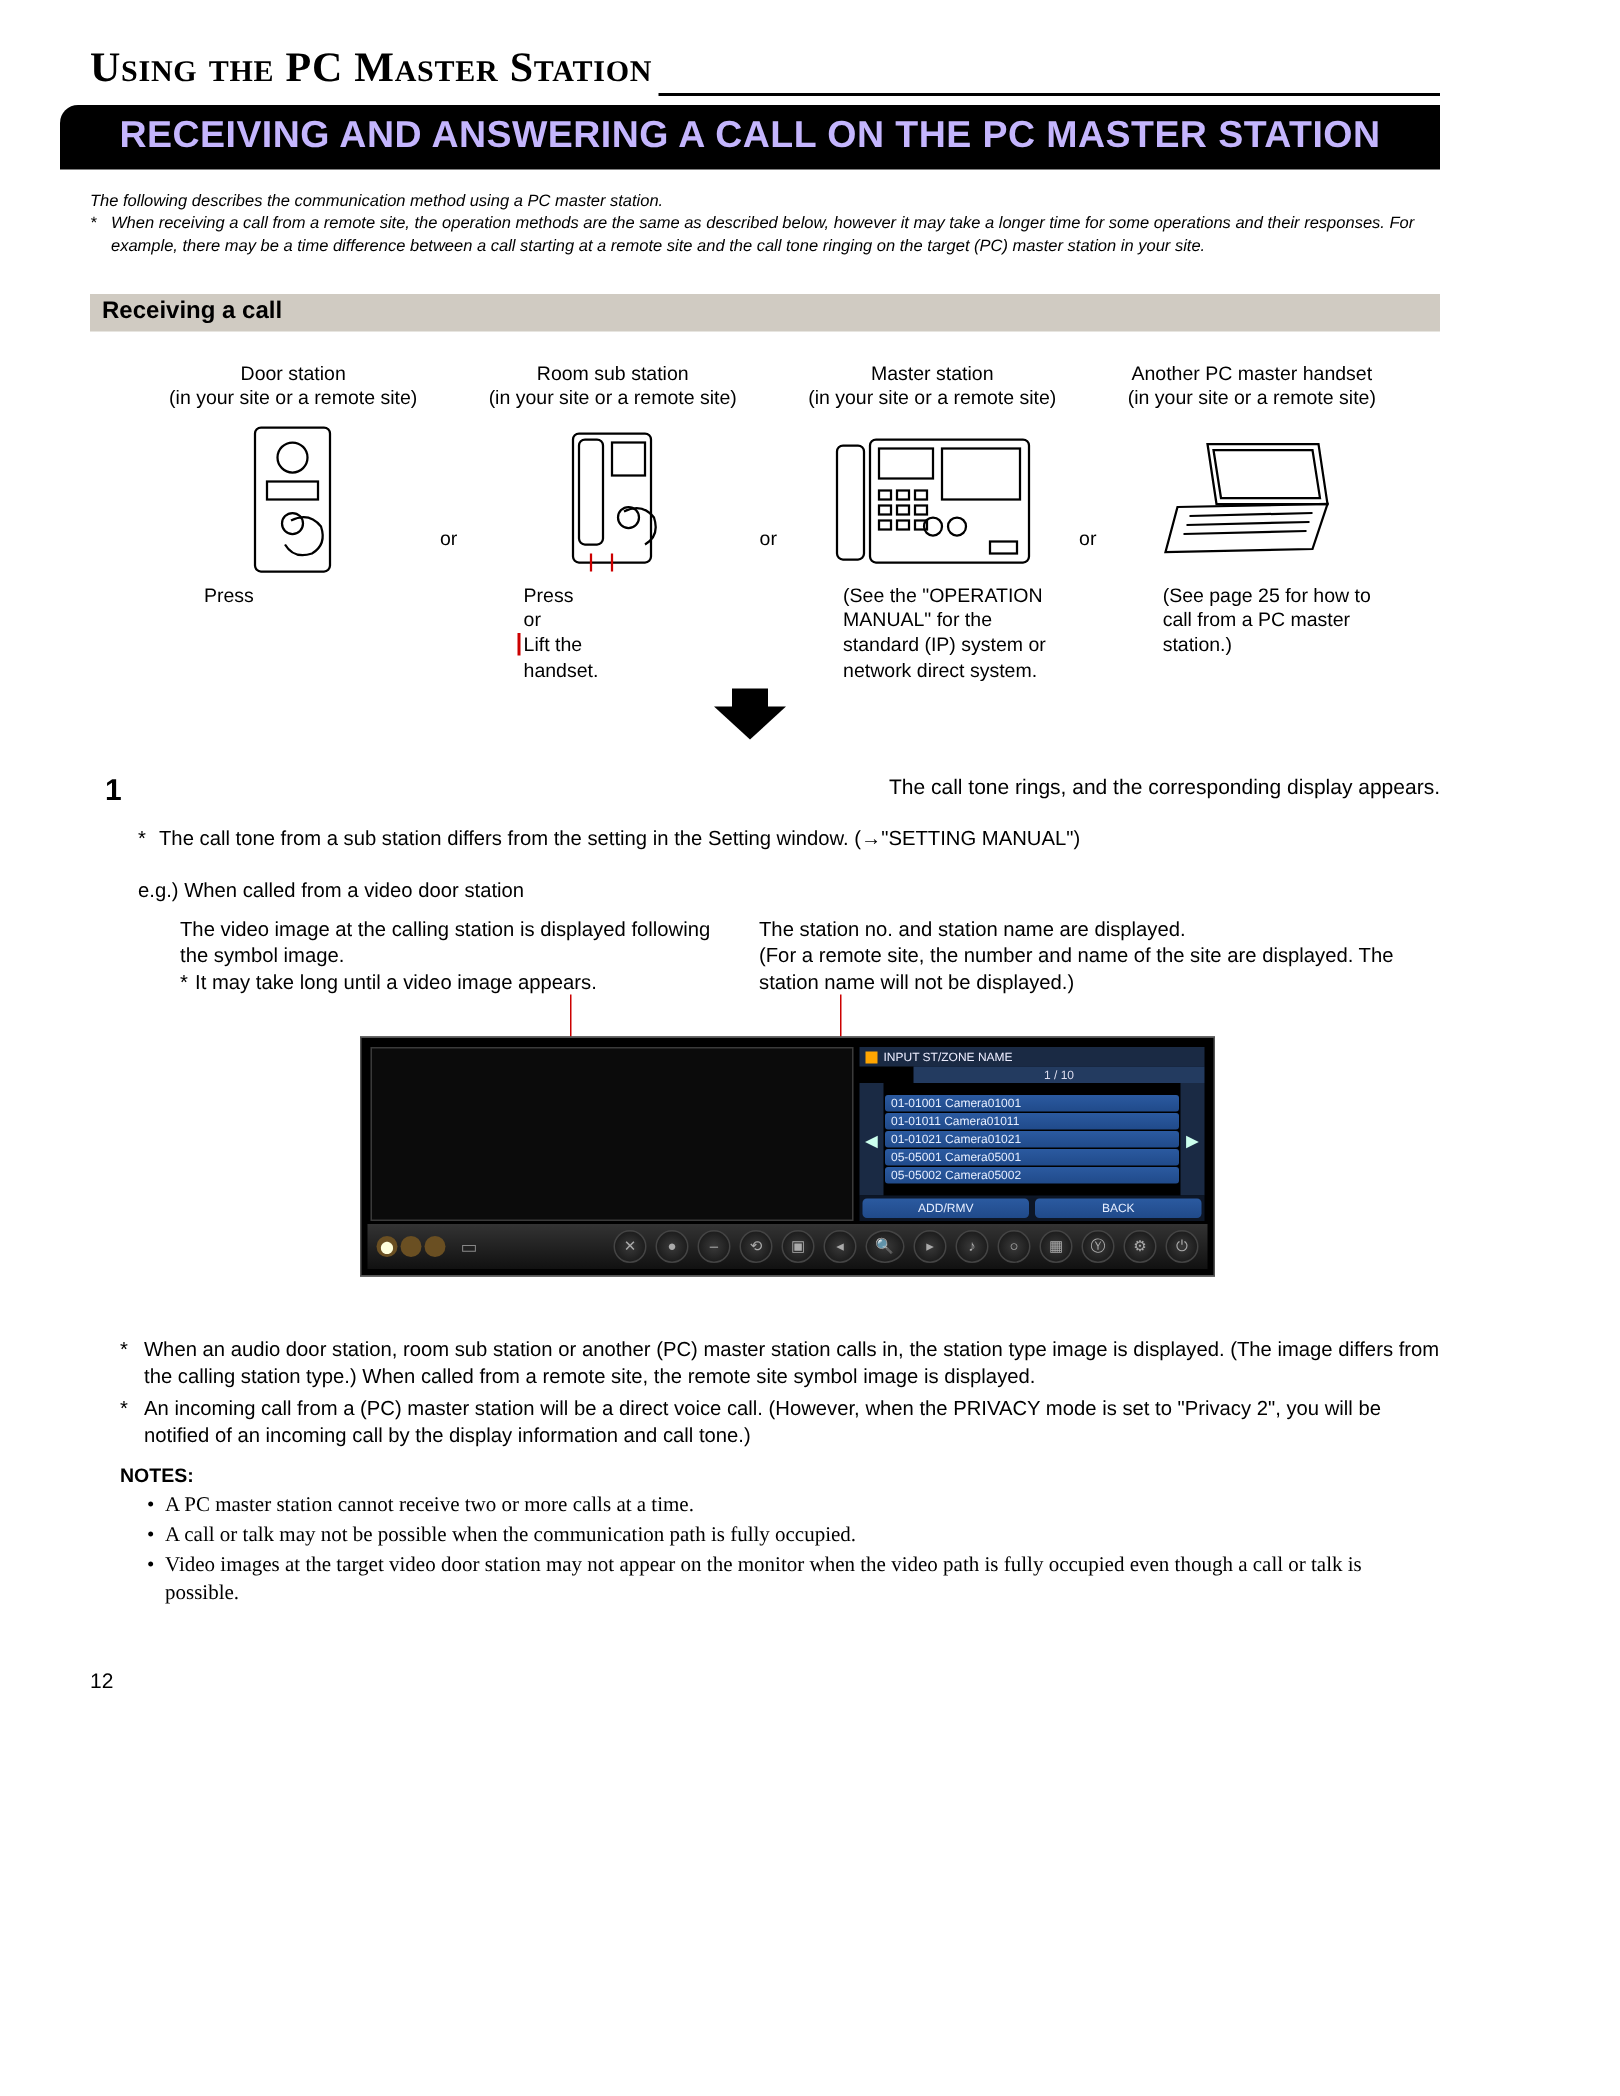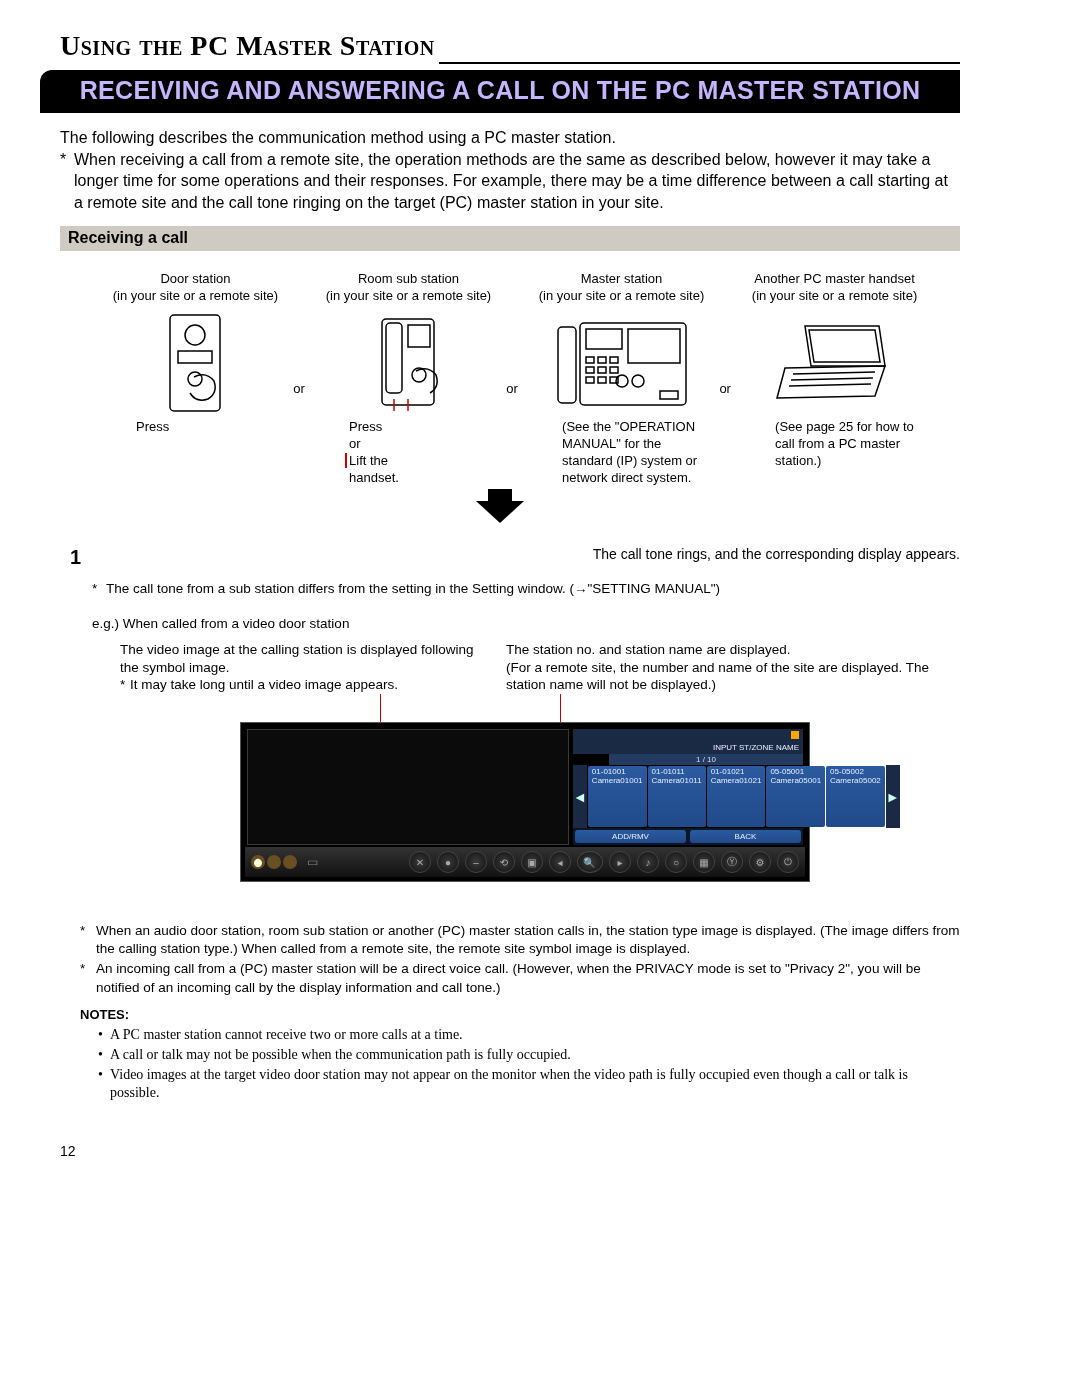--- a/index.html
+++ b/index.html
@@ -37,23 +37,24 @@
     font-family: "Arial Narrow", Arial, sans-serif;
     font-weight: bold;
     font-size: 25px;
     text-align: center;
     padding: 6px 10px 8px;
     border-radius: 12px 0 0 0;
     letter-spacing: 0.3px;
     margin-bottom: 14px;
   }
   .body-block {
-    margin: 0 0 13px 20px;
-    font-size: 16px;
+    margin: 0 0 24px 20px;
+    font-size: 11px;
     line-height: 1.35;
+    font-style: italic;
   }
   .body-block .star { display: flex; }
   .body-block .star .ast { width: 14px; flex: none; }
   .body-block .star .txt { flex: 1; }
   .sub-heading-bar {
     background: #d0cbc2;
     color: #000;
     font-weight: bold;
     font-size: 16px;
     padding: 3px 8px 4px;
@@ -181,21 +182,21 @@
     width: 230px;
     margin: 2px;
     display: flex;
     flex-direction: column;
   }
   .screen-mock .list .hdr {
     background: #1a2a44;
     color: #eef;
     font-size: 8px;
     padding: 2px 4px;
-    display:flex; gap:4px; align-items:flex-end;flex-direction:column;
+    display:flex; gap:4px; align-items:center;
   }
   .screen-mock .list .hdr .box {
     width:8px; height:8px; background:#ffa500; display:inline-block;
   }
   .screen-mock .list .pg {
     background: #233b60;
     color: #dde;
     font-size: 8px;
     text-align: center;
     padding: 1px;
@@ -209,21 +210,21 @@
   .screen-mock .list .chev {
     width: 16px;
     background: #1a2a44;
     color: #cfe;
     display:flex; align-items:center; justify-content:center;
     font-size: 14px;
   }
   .screen-mock .list .items {
     flex:1;
     display:flex;
-    flex-direction:row;
+    flex-direction:column;
     gap: 1px;
     padding: 1px;
     justify-content: center;
   }
   .screen-mock .list .item {
     background: linear-gradient(#2b5aa0,#204a8a);
     color: #e6eeff;
     font-size: 8px;
     padding: 1px 4px;
     border-radius: 2px;

